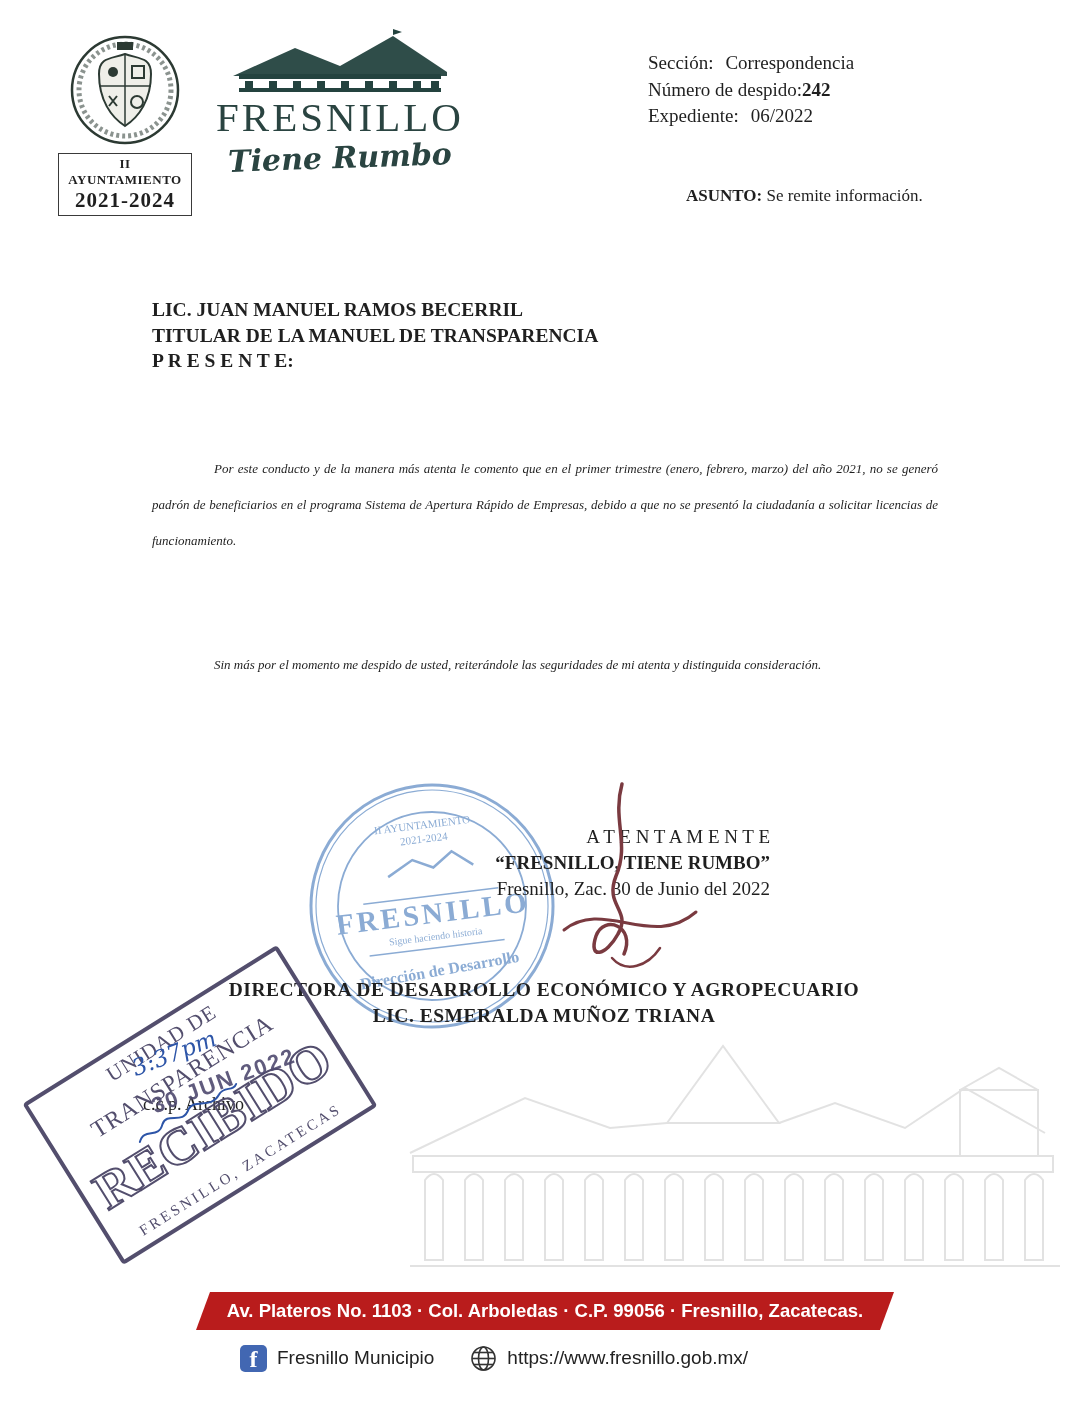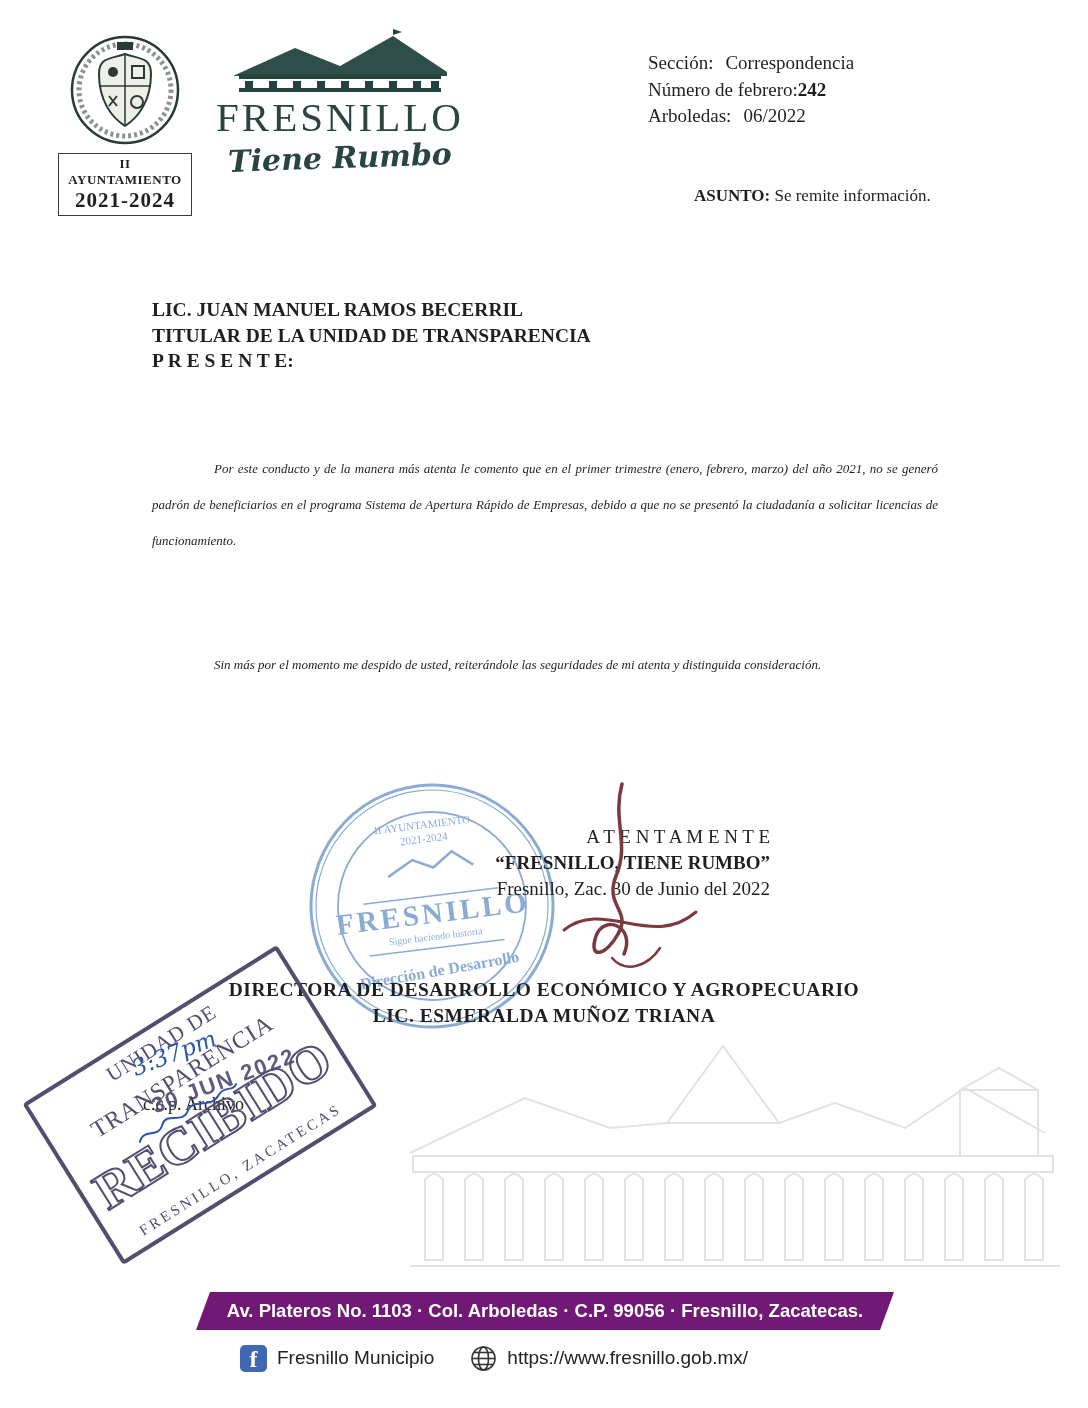--- a/index.html
+++ b/index.html
@@ -15,21 +15,21 @@
   .logo{position:absolute;left:210px;top:28px;width:260px;text-align:center;color:#2a4441;}
   .logo-title{font-size:41px;letter-spacing:3px;line-height:42px;}
   .logo-tagline{font-family:"DejaVu Serif",serif;font-style:italic;font-weight:bold;
                 font-size:30px;transform:rotate(-2deg);margin-top:2px;}
 
   .meta{position:absolute;left:648px;top:50px;font-size:19px;line-height:26.5px;}
   .meta b{font-weight:normal;}
   .oficio-val{font-weight:bold;}
   .meta .val{margin-left:12px;}
   .asunto{position:absolute;left:686px;top:186px;font-size:17px;}
-  .asunto b{font-weight:bold;margin-left:8px;}
+  .asunto b{font-weight:bold;}
 
   
   .recipient{position:absolute;left:152px;top:297px;font-size:19.5px;font-weight:bold;line-height:25.5px;}
   .para{position:absolute;left:152px;width:786px;font-size:13px;line-height:36px;
         text-align:justify;text-indent:62px;font-style:italic;}
   .para1{top:451px;}
   .para2{top:647px;}
 
   
   .sig-block{position:absolute;left:320px;top:824px;width:450px;text-align:right;z-index:3;font-size:19px;line-height:26px;}
@@ -57,21 +57,21 @@
               font-family:"Liberation Sans",sans-serif;font-weight:bold;font-size:22px;
               letter-spacing:2px;color:#4f4a70;opacity:.9;}
   .time-hand{position:absolute;left:130px;top:1040px;transform:rotate(-21deg);z-index:6;
              font-family:"DejaVu Serif",serif;font-style:italic;font-size:23px;color:#2d55a8;}
   .pen-scribble{position:absolute;left:128px;top:1098px;transform:rotate(-26deg);z-index:6;}
 
   
   .watermark{position:absolute;left:405px;top:1028px;z-index:0;opacity:.5;}
 
   
-  .addr-bar{position:absolute;left:196px;top:1292px;width:698px;height:38px;background:#701a75;
+  .addr-bar{position:absolute;left:196px;top:1292px;width:698px;height:38px;background:#b91c1c;
             color:#fff;display:flex;align-items:center;justify-content:center;
             font-family:"Liberation Sans",sans-serif;font-size:18.5px;font-weight:bold;
             white-space:nowrap;z-index:6;
             clip-path:polygon(14px 0,100% 0,calc(100% - 14px) 100%,0 100%);}
   .social{position:absolute;left:240px;top:1340px;height:36px;display:flex;align-items:center;
           gap:10px;font-family:"Liberation Sans",sans-serif;font-size:19px;color:#222;z-index:6;}
   .fb-icon{width:27px;height:27px;background:#4267b2;border-radius:5px;color:#fff;
            display:flex;align-items:flex-end;justify-content:center;
            font-family:"Liberation Serif",serif;font-weight:bold;font-size:24px;line-height:25px;}
   .globe-wrap{margin-left:26px;display:flex;align-items:center;}
@@ -148,35 +148,35 @@
     </svg>
     <div class="logo-title">FRESNILLO</div>
     <div class="logo-tagline">Tiene Rumbo</div>
   </div>
 
   <div class="meta">
     <div>
       <b>Sección:</b><span class="val">Correspondencia</span>
     </div>
     <div>
-      <b>Número de febrero:</b><span class="oficio-val">242</span>
+      <b>Número de despido:</b><span class="oficio-val">242</span>
     </div>
     <div>
-      <b>Arboledas:</b><span class="val">06/2022</span>
+      <b>Expediente:</b><span class="val">06/2022</span>
     </div>
   </div>
 
   <div class="asunto">
     <b>ASUNTO:</b>
     <span>Se remite información.</span>
   </div>
 
   <div class="recipient">
     <div>LIC. JUAN MANUEL RAMOS BECERRIL</div>
-    <div>TITULAR DE LA UNIDAD DE TRANSPARENCIA</div>
+    <div>TITULAR DE LA MANUEL DE TRANSPARENCIA</div>
     <div>P R E S E N T E:</div>
   </div>
 
   <div class="para para1">Por este conducto y de la manera más atenta le comento que en el primer trimestre (enero, febrero, marzo) del año 2021, no se generó padrón de beneficiarios en el programa Sistema de Apertura Rápido de Empresas, debido a que no se presentó la ciudadanía a solicitar licencias de funcionamiento.</div>
   <div class="para para2">Sin más por el momento me despido de usted, reiterándole las seguridades de mi atenta y distinguida consideración.</div>
 
   <svg class="blue-stamp" width="252" height="252" viewBox="0 0 252 252">
     <circle cx="126" cy="126" r="121" fill="none" stroke="#5f8cc4" stroke-width="3"></circle>
     <circle cx="126" cy="126" r="116" fill="none" stroke="#5f8cc4" stroke-width="1.2"></circle>
     <circle cx="126" cy="126" r="94" fill="none" stroke="#5f8cc4" stroke-width="1.8"></circle>

